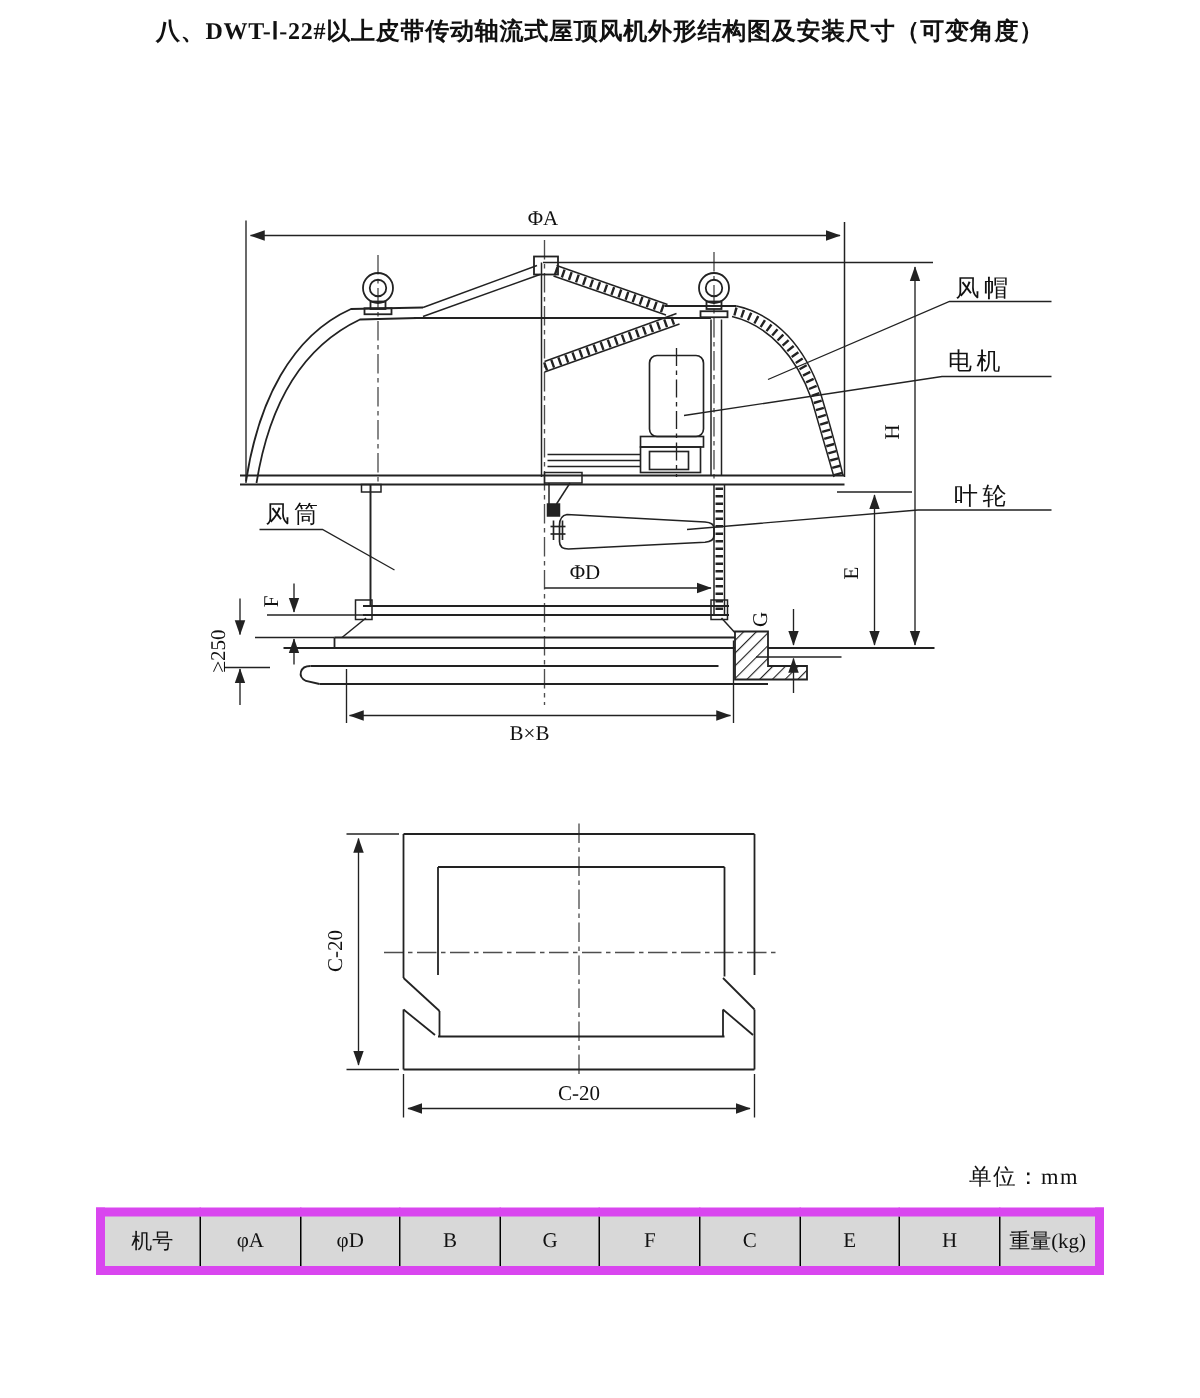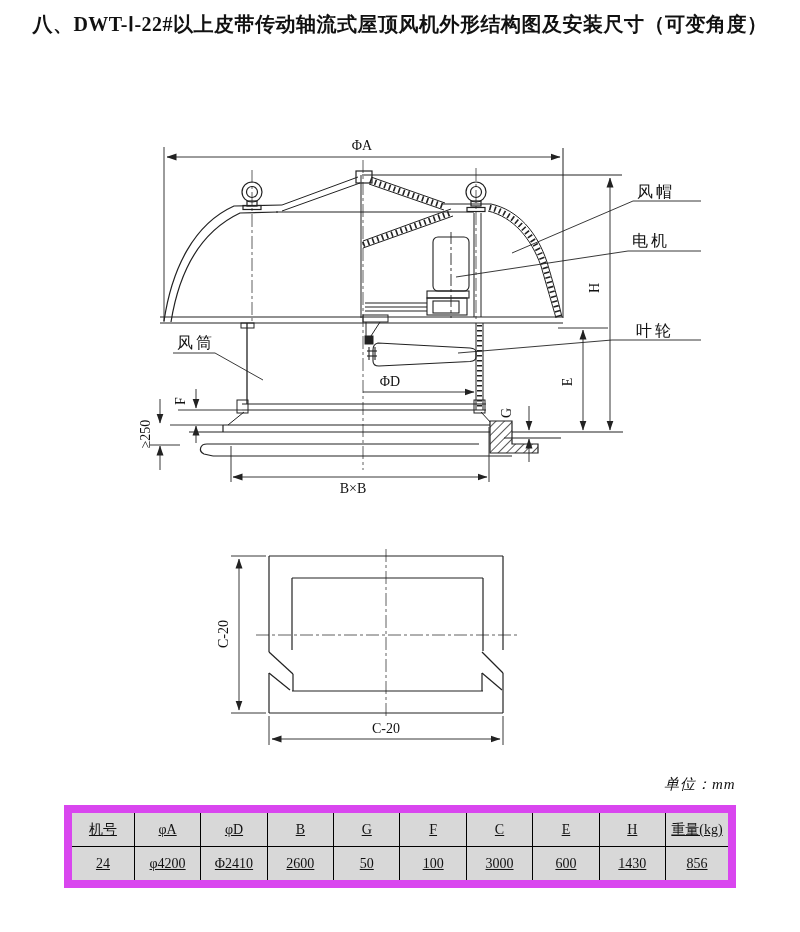--- a/index.html
+++ b/index.html
@@ -1,26 +1,26 @@
 <!DOCTYPE html>
 <html><head>
 <meta charset="utf-8">
 <style>
   html,body{margin:0;padding:0;background:#fff;}
   body{width:800px;height:932px;position:relative;font-family:"Liberation Serif",serif;color:#111;}
   .page-title{position:absolute;top:11px;left:0;width:100%;text-align:center;
-    font-size:20px;font-weight:bold;letter-spacing:0.5px;}
-  .unit-note{position:absolute;left:664px;top:775px;font-size:15px;letter-spacing:1px;font-style:italic;}
+    font-size:16px;font-weight:bold;letter-spacing:0.5px;}
+  .unit-note{position:absolute;left:646px;top:775px;font-size:15px;letter-spacing:1px;}
   svg{position:absolute;left:0;top:100px;}
   svg text{font-family:"Liberation Serif",serif;fill:#111;stroke:none;font-size:14px;}
   svg text.cn{font-size:16px;letter-spacing:3px;}
   table.spec{position:absolute;left:64px;top:805px;width:672px;border-collapse:collapse;
     table-layout:fixed;font-size:14px;text-align:center;}
   table.spec td{border:1px solid #000;height:33px;padding:0;}
-  table.spec{border:8px solid #d946ef;text-decoration:underline;}
+  table.spec{border:6px solid #d946ef;}
   tr.shaded td{background:#d8d8d8;}
   tr.plain td{background:#ffffff;}
 </style>
 </head>
 <body>
 
 <div class="page-title">八、DWT-Ⅰ-22#以上皮带传动轴流式屋顶风机外形结构图及安装尺寸（可变角度）</div>
 
 <svg width="800" height="680" viewBox="0 100 800 680">
   <defs>
@@ -232,26 +232,14 @@
     <td>φA</td>
     <td>φD</td>
     <td>B</td>
     <td>G</td>
     <td>F</td>
     <td>C</td>
     <td>E</td>
     <td>H</td>
     <td>重量(kg)</td>
   </tr>
-  <tr class="shaded">
-    <td>24</td>
-    <td>φ4200</td>
-    <td>Φ2410</td>
-    <td>2600</td>
-    <td>50</td>
-    <td>100</td>
-    <td>3000</td>
-    <td>600</td>
-    <td>1430</td>
-    <td>856</td>
-  </tr>
 </tbody>
   </table>
 
 </body></html>

